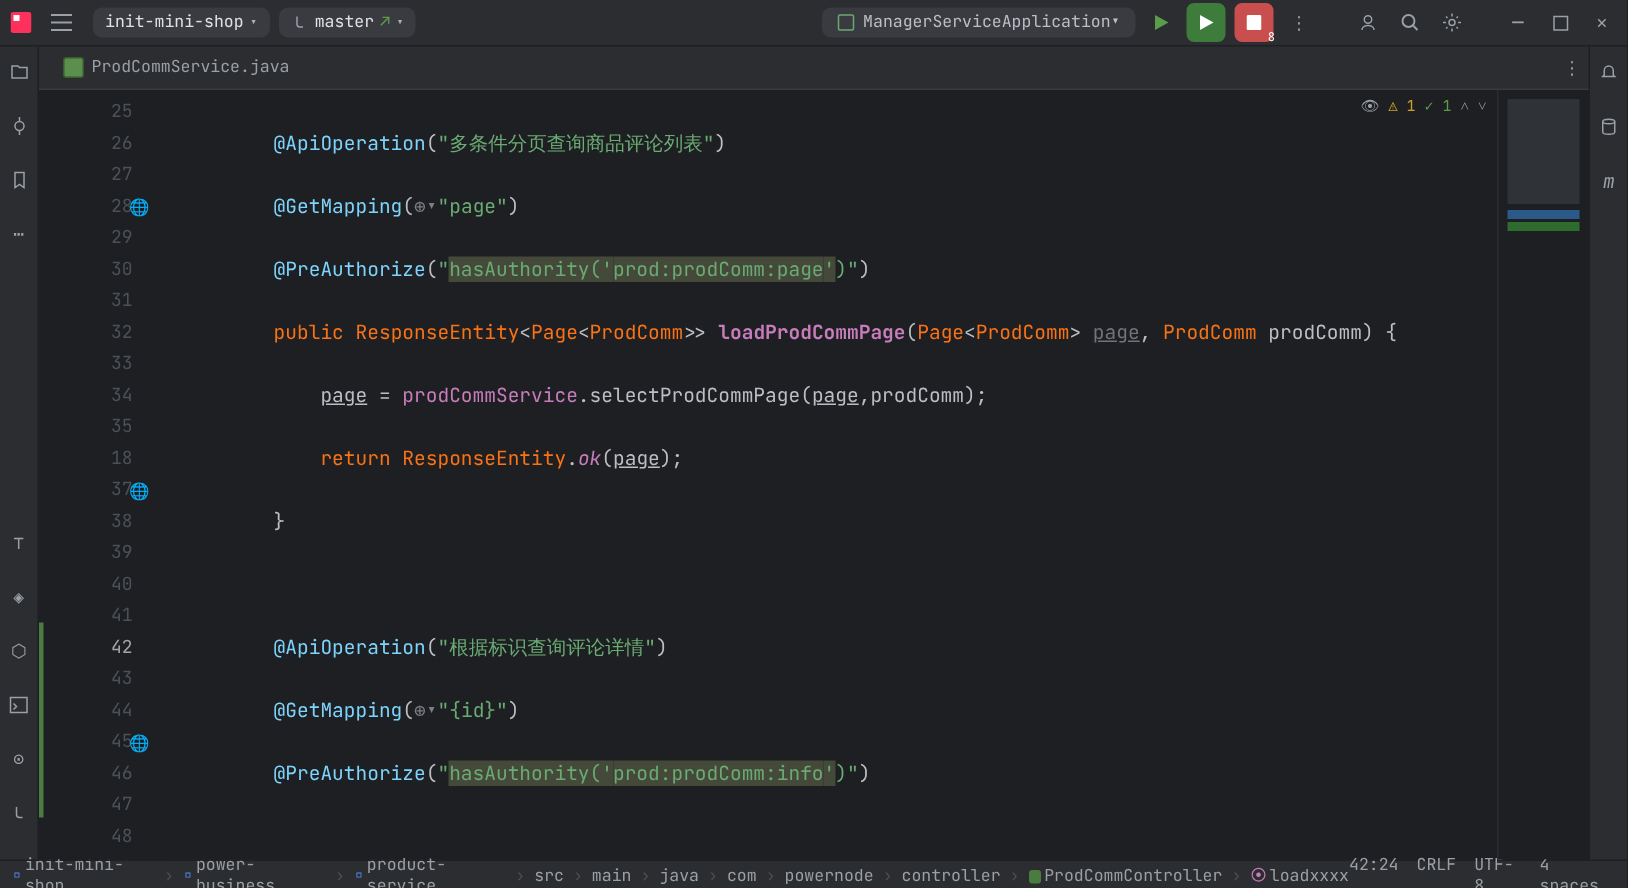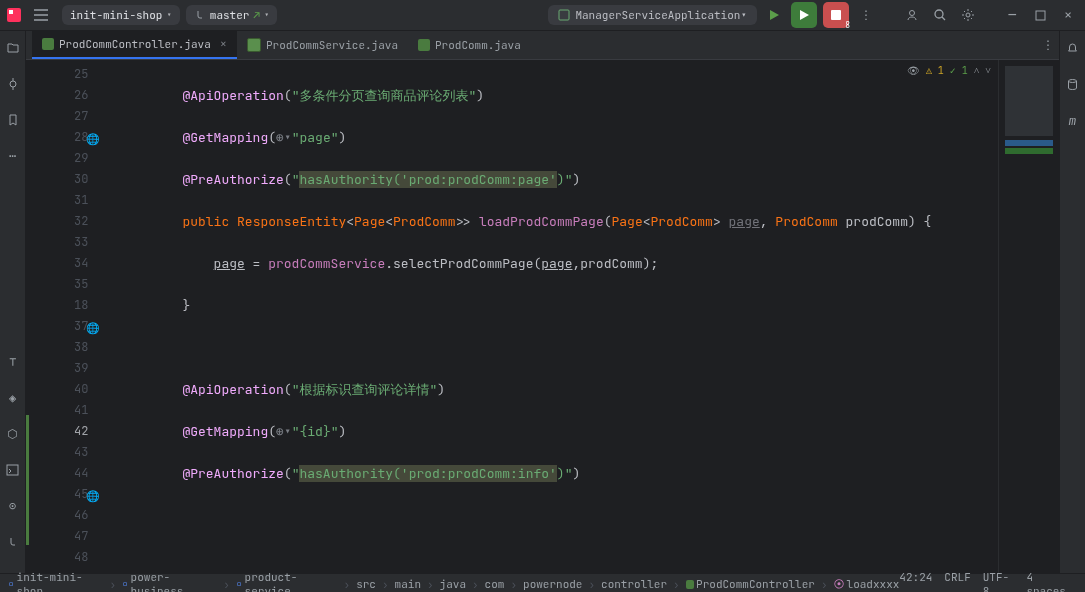--- a/index.html
+++ b/index.html
@@ -32,22 +32,22 @@
   .gutter .ln{height:21px;position:relative;margin-left:48px;}
   .gutter .cur{color:#a0a3a8;}
   .gutter .ico{position:absolute;right:-14px;top:2px;font-size:11px;}
   .gutter-extra{width:18px;background:#1e1f22;line-height:21px;font-size:10px;color:#7a7e85;}
   .gutter-extra div{height:21px;}
   .code{flex:1;padding:4px 0 4px 8px;font-size:13px;line-height:21px;white-space:pre;overflow:hidden;position:relative;}
   .code .line{height:21px;}
   .kw{color:#f97316;}
   .str{color:#6aab73;}
   .str-hl{color:#6aab73;background:#45493a;}
-  .ann{color:#f0abfc;}
-  .fn{color:#c77dbb;}
+  .ann{color:#7dd3fc;}
+  .fn{color:#c77dbb;font-weight:bold;}
   .fnitalic{color:#c77dbb;font-style:italic;}
   .ty{color:#f97316;}
   .var{color:#bcbec4;}
   .cmt{color:#7a7e85;}
   .und{text-decoration:underline;}
   .param{color:#72737a;text-decoration:underline;}
   .prop{color:#c77dbb;}
   .minimap{width:60px;background:#1e1f22;border-left:1px solid #2b2d30;position:relative;}
   .mini-block{position:absolute;background:#3a3d42;}
   .inspect{position:absolute;top:4px;right:68px;display:flex;align-items:center;gap:6px;font-size:10px;color:#9aa0a6;}
@@ -178,32 +178,23 @@
         <svg width="12" height="12">
           <path d="M4 2v5a2 2 0 0 0 2 2h2" stroke="#9aa0a6" fill="none"></path>
         </svg>
       </div>
     <div style="height:6px"></div>
   </div>
 
   <div class="center">
 
     <div class="tabs">
-      <div class="tab active">
-        <span class="jicon c"></span>
-        <span>ProdCommController.java</span>
-        <span class="close-x">×</span>
-      </div>
       <div class="tab">
         <span class="jicon i"></span>
         <span>ProdCommService.java</span>
-      </div>
-      <div class="tab">
-        <span class="jicon c"></span>
-        <span>ProdComm.java</span>
       </div>
       <div class="spacer"></div>
       <div class="icon-btn" style="align-self:center">⋮</div>
     </div>
 
     <div class="editor-area">
       <div class="vchange" style="top:355px;height:130px"></div>
 
       <div class="gutter">
         <div class="ln">25</div>
@@ -259,20 +250,21 @@
           <div></div>
           <div></div>
       </div>
 
       <div class="code">
 <div class="line">        <span class="ann">@ApiOperation</span>(<span class="str">"</span><span class="str">多条件分页查询商品评论列表</span><span class="str">"</span>)</div>
 <div class="line">        <span class="ann">@GetMapping</span>(<span class="cmt">⊕▾</span><span class="str">"</span><span class="str">page</span><span class="str">"</span>)</div>
 <div class="line">        <span class="ann">@PreAuthorize</span>(<span class="str">"</span><span class="str-hl">hasAuthority('</span><span class="str-hl">prod:prodComm:page</span><span class="str-hl">'</span><span class="str">)"</span>)</div>
 <div class="line">        <span class="kw">public</span> <span class="ty">ResponseEntity</span>&lt;<span class="ty">Page</span>&lt;<span class="ty">ProdComm</span>&gt;&gt; <span class="fn">loadProdCommPage</span>(<span class="ty">Page</span>&lt;<span class="ty">ProdComm</span>&gt; <span class="param">page</span>, <span class="ty">ProdComm</span> <span class="var">prodComm</span>) {</div>
 <div class="line">            <span class="var und">page</span> = <span class="prop">prodCommService</span>.selectProdCommPage(<span class="var und">page</span>,prodComm);</div>
+<div class="line">            <span class="kw">return</span> <span class="ty">ResponseEntity</span>.<span class="fnitalic">ok</span>(<span class="var und">page</span>);</div>
 <div class="line">        }</div>
 <div class="line"></div>
 <div class="line">        <span class="ann">@ApiOperation</span>(<span class="str">"</span><span class="str">根据标识查询评论详情</span><span class="str">"</span>)</div>
 <div class="line">        <span class="ann">@GetMapping</span>(<span class="cmt">⊕▾</span><span class="str">"</span><span class="str">{id}</span><span class="str">"</span>)</div>
 <div class="line">        <span class="ann">@PreAuthorize</span>(<span class="str">"</span><span class="str-hl">hasAuthority('</span><span class="str-hl">prod:prodComm:info</span><span class="str-hl">'</span><span class="str">)"</span>)</div>
 
 
 
 
 

